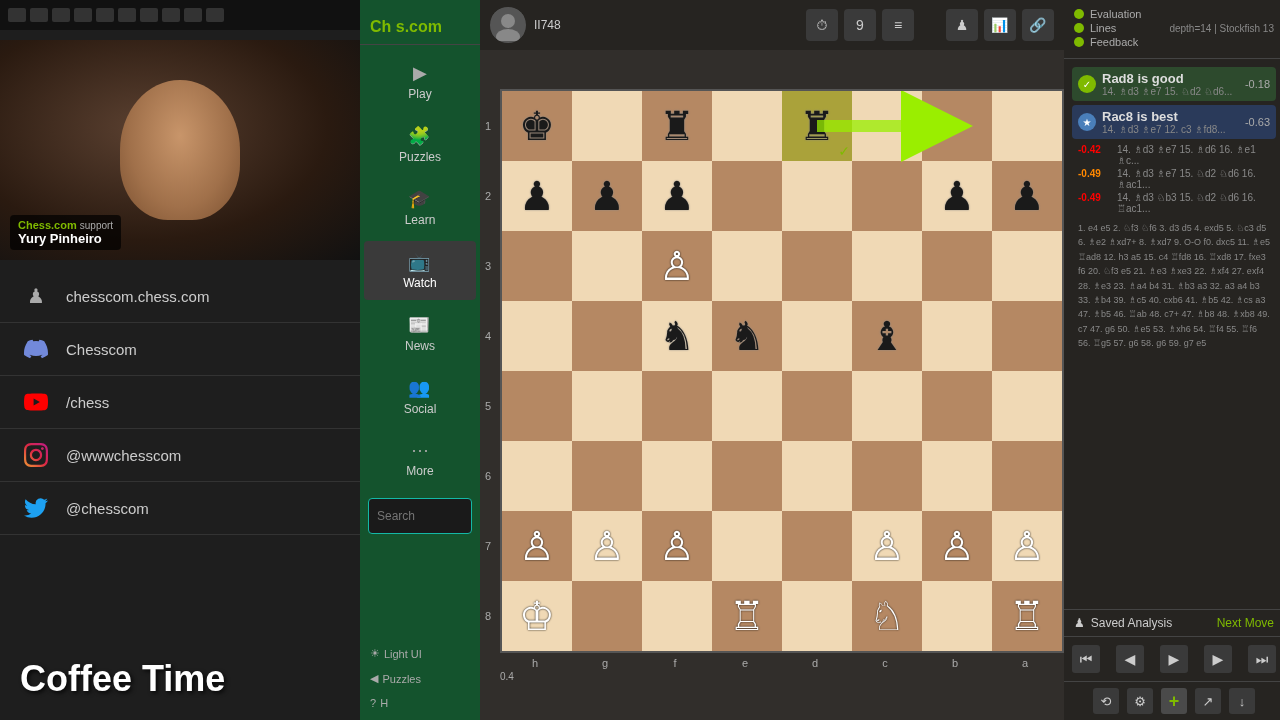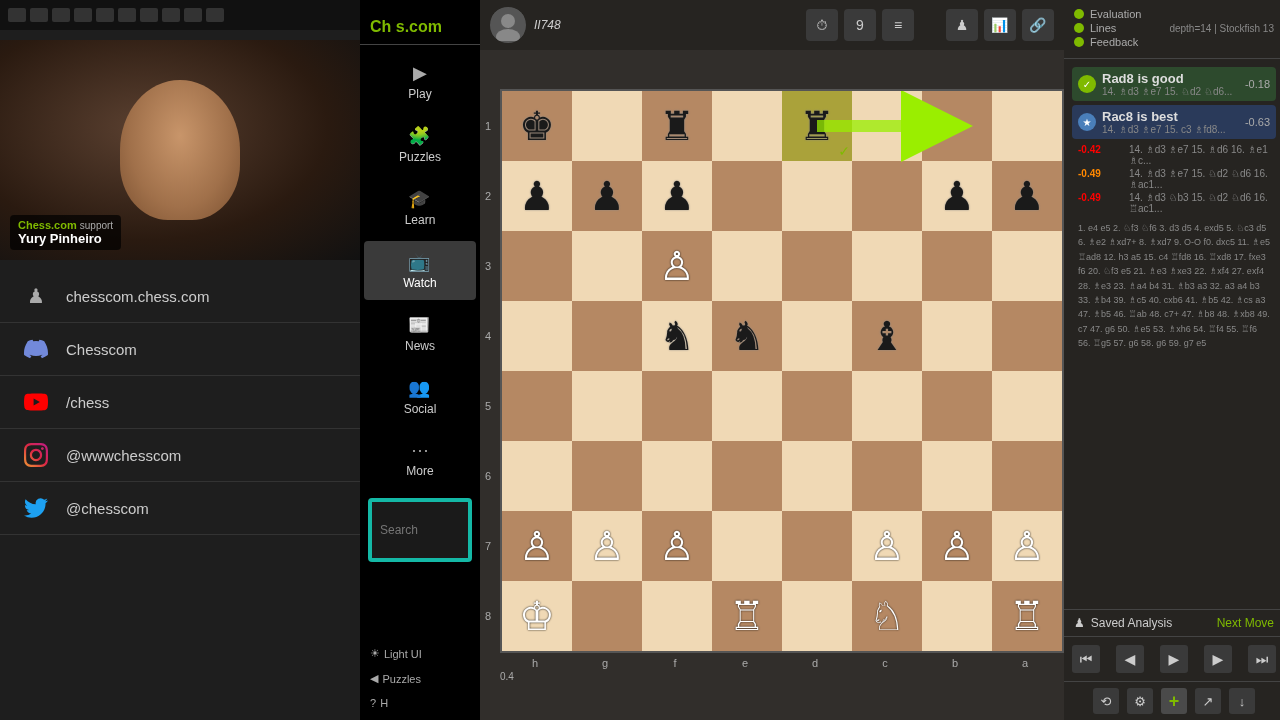--- a/index.html
+++ b/index.html
@@ -97,21 +97,21 @@
       font-size: 36px;
       font-weight: bold;
       color: #fff;
       text-shadow: 2px 2px 4px rgba(0,0,0,0.8);
     }
 
     
     .sidebar-nav {
       width: 120px;
       height: 720px;
-      background: #000000;
+      background: #14532d;
       flex-shrink: 0;
       display: flex;
       flex-direction: column;
       padding-top: 10px;
     }
     .chess-brand {
       padding: 8px 10px;
       font-size: 16px;
       font-weight: bold;
       color: #7fba00;
@@ -135,23 +135,23 @@
     }
     .nav-item .nav-label {
       font-size: 12px;
       color: #ccc;
     }
     .nav-item.active .nav-label { color: #fff; }
     .nav-item.active .nav-icon { color: #7fba00; }
 
     .search-box {
       margin: 8px;
-      padding: 21px 8px;
+      padding: 10px 8px;
       background: #1a1a1a;
-      border: 4px solid #14b8a6;
+      border: 1px solid #14b8a6;
       border-radius: 4px;
       color: #ccc;
       font-size: 12px;
       width: calc(100% - 16px);
     }
     .light-ui-btn {
       display: flex;
       align-items: center;
       gap: 4px;
       padding: 6px 10px;
@@ -205,21 +205,20 @@
       border-radius: 50%;
       background: #555;
       overflow: hidden;
       display: flex;
       align-items: center;
       justify-content: center;
     }
     .player-info {
       font-size: 12px;
       color: #ccc;
-      font-style: italic;
     }
     .top-bar-actions {
       margin-left: auto;
       display: flex;
       gap: 6px;
     }
     .icon-btn {
       width: 32px;
       height: 32px;
       background: #3a3a3a;
@@ -376,21 +375,21 @@
     .best-move-details { font-size: 10px; color: #888; }
 
     .score-list {
       margin-bottom: 6px;
     }
     .score-item {
       font-size: 10px;
       color: #888;
       padding: 1px 6px;
       display: flex;
-      gap: 16px;
+      gap: 4px;
     }
     .score-item .score-val { color: #f00; font-weight: bold; min-width: 35px; }
     .score-item .score-val.orange { color: #ff8800; }
     .score-item .score-val.red { color: #f00; }
 
     .moves-notation {
       font-size: 9px;
       color: #888;
       padding: 0 6px;
       line-height: 1.6;
@@ -553,20 +552,21 @@
     <div class="social-item">
       <div class="social-icon">
         <svg width="24" height="24" viewBox="0 0 24 24" fill="#1da1f2">
           <path d="M23.953 4.57a10 10 0 01-2.825.775 4.958 4.958 0 002.163-2.723c-.951.555-2.005.959-3.127 1.184a4.92 4.92 0 00-8.384 4.482C7.69 8.095 4.067 6.13 1.64 3.162a4.822 4.822 0 00-.666 2.475c0 1.71.87 3.213 2.188 4.096a4.904 4.904 0 01-2.228-.616v.06a4.923 4.923 0 003.946 4.827 4.996 4.996 0 01-2.212.085 4.936 4.936 0 004.604 3.417 9.867 9.867 0 01-6.102 2.105c-.39 0-.779-.023-1.17-.067a13.995 13.995 0 007.557 2.209c9.053 0 13.998-7.496 13.998-13.985 0-.21 0-.42-.015-.63A9.935 9.935 0 0024 4.59z"></path>
         </svg>
       </div>
       <span class="label">@chesscom</span>
     </div>
   </div>
 
+  <div class="coffee-time-title">Coffee Time</div>
 </div>
 
 <div class="sidebar-nav">
   <div class="chess-brand">
     <span>Ch   s.com</span>
   </div>
 
   <div class="nav-item">
     <span class="nav-icon">▶</span>
     <span class="nav-label">Play</span>
@@ -815,21 +815,21 @@
         <div style="font-size:13px;font-weight:bold;color:#ddd;">Rad8 is good</div>
         <div class="best-move-details">14. ♗d3 ♗e7 15. ♘d2 ♘d6...</div>
       </div>
       <div class="best-move-score">-0.18</div>
     </div>
 
     <div class="best-move best">
       <div class="best-move-indicator" style="background:#4a7fba;">★</div>
       <div>
         <div style="font-size:13px;font-weight:bold;color:#ddd;">Rac8 is best</div>
-        <div class="best-move-details">14. ♗d3 ♗e7 15. c3 ♗fd8...</div>
+        <div class="best-move-details">14. ♗d3 ♗e7 12. c3 ♗fd8...</div>
       </div>
       <div class="best-move-score">-0.63</div>
     </div>
 
     <div class="score-list">
       <div class="score-item">
         <span class="score-val red">-0.42</span>
         <span>14. ♗d3 ♗e7 15. ♗d6 16. ♗e1 ♗c...</span>
       </div>
       <div class="score-item">

